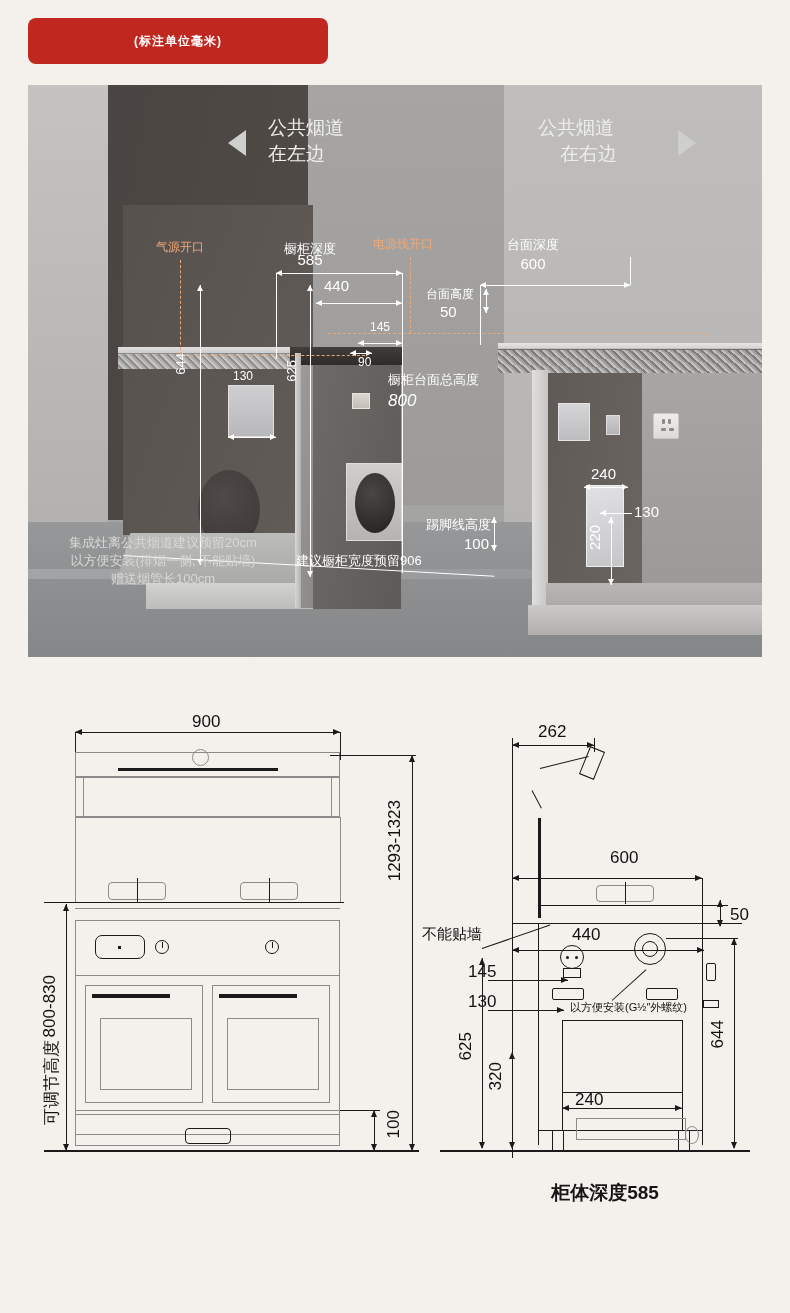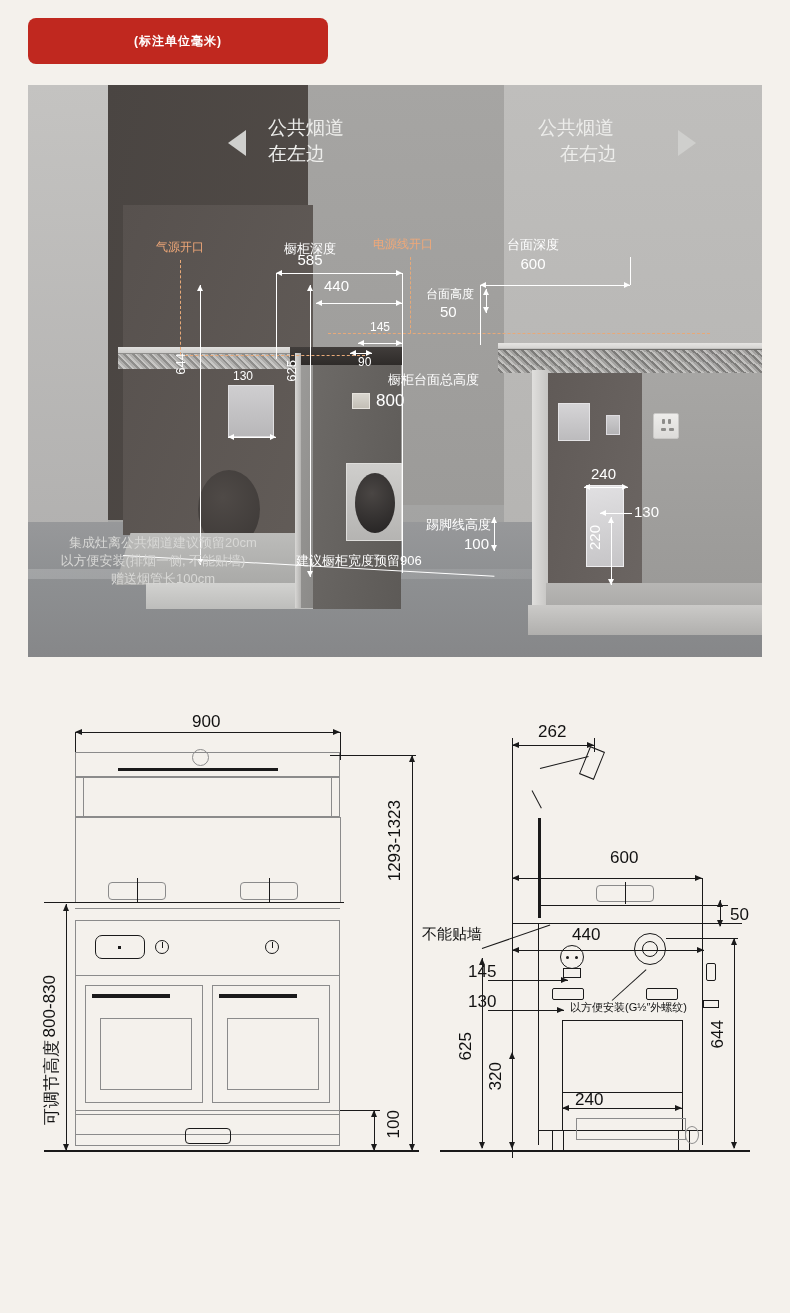--- a/index.html
+++ b/index.html
@@ -355,21 +355,21 @@
     <div class="wl v" style="left:172px; top:200px; height:280px;"></div>
     <div class="arwv u" style="left:169px; top:200px;"></div>
     <div class="arwv d" style="left:169px; top:474px;"></div>
 
     <div class="ann vert" style="left:256px; top:275px;">625</div>
     <div class="wl v" style="left:282px; top:200px; height:292px;"></div>
     <div class="arwv u" style="left:279px; top:200px;"></div>
     <div class="arwv d" style="left:279px; top:486px;"></div>
 
     <div class="ann" style="left:360px; top:287px;">橱柜台面总高度</div>
-    <div class="ann big" style="left:348px; top:305px;">800</div>
+    <div class="ann big" style="left:360px; top:305px;font-style:italic;">800</div>
 
     <div class="ann ctr" style="left:440px; top:152px; width:130px;">台面深度</div>
     <div class="ann dim ctr" style="left:440px; top:170px; width:130px;">600</div>
     <div class="wl h" style="left:452px; top:200px; width:150px;"></div>
     <div class="arw l" style="left:452px; top:197px;"></div>
     <div class="arw r" style="left:596px; top:197px;"></div>
     <div class="wl v" style="left:452px; top:200px; height:60px;"></div>
     <div class="wl v" style="left:602px; top:172px; height:28px;"></div>
 
     <div class="ann sm" style="left:398px; top:202px;">台面高度</div>
@@ -395,21 +395,21 @@
     <div class="ann" style="left:398px; top:432px;">踢脚线高度</div>
     <div class="ann dim" style="left:436px; top:450px;">100</div>
     <div class="wl v" style="left:466px; top:432px; height:34px;"></div>
     <div class="arwv u" style="left:463px; top:432px;"></div>
     <div class="arwv d" style="left:463px; top:460px;"></div>
 
     <div class="wl h" style="left:95px; top:470px; width:372px; transform: rotate(3.2deg); transform-origin: left center;"></div>
     <div class="ann" style="left:268px; top:468px;">建议橱柜宽度预留906</div>
 
     <div class="ann grey ctr" style="left:10px; top:450px; width:250px;">集成灶离公共烟道建议预留20cm</div>
-    <div class="ann grey ctr" style="left:0; top:468px; width:250px;">以方便安装(排烟一侧, 不能贴墙)</div>
+    <div class="ann grey ctr" style="left:10px; top:468px; width:250px;">以方便安装(排烟一侧, 不能贴墙)</div>
     <div class="ann grey ctr" style="left:10px; top:486px; width:250px;">赠送烟管长100cm</div>
   </div>
 
   <div class="cad" style="left:0; top:0; width:420px; height:1313px;">
 
     <div class="dnum" style="left:192px; top:712px;">900</div>
     <div class="bl h" style="left:75px; top:732px; width:265px;"></div>
     <div class="barw l" style="left:75px; top:729px;"></div>
     <div class="barw r" style="left:333px; top:729px;"></div>
     <div class="bl v" style="left:75px; top:732px; height:28px;"></div>
@@ -568,15 +568,16 @@
     <div class="box" style="left:286px; top:963px; width:10px; height:18px; border-radius:2px;"></div>
     <div class="box" style="left:283px; top:1000px; width:16px; height:8px;"></div>
 
     <div class="box" style="left:132px; top:1130px; width:12px; height:22px;"></div>
     <div class="box" style="left:258px; top:1130px; width:12px; height:22px;"></div>
     <div class="boxg" style="left:156px; top:1118px; width:110px; height:22px;"></div>
     <div class="boxg" style="left:265px; top:1126px; width:14px; height:18px; border-radius:50%;"></div>
 
     <div class="bl h" style="left:20px; top:1150px; width:310px; height:2px;"></div>
 
+    <div class="cadcap" style="left:0; top:1180px; width:370px;">柜体深度585</div>
   </div>
 
 </div>
 
 </body></html>

